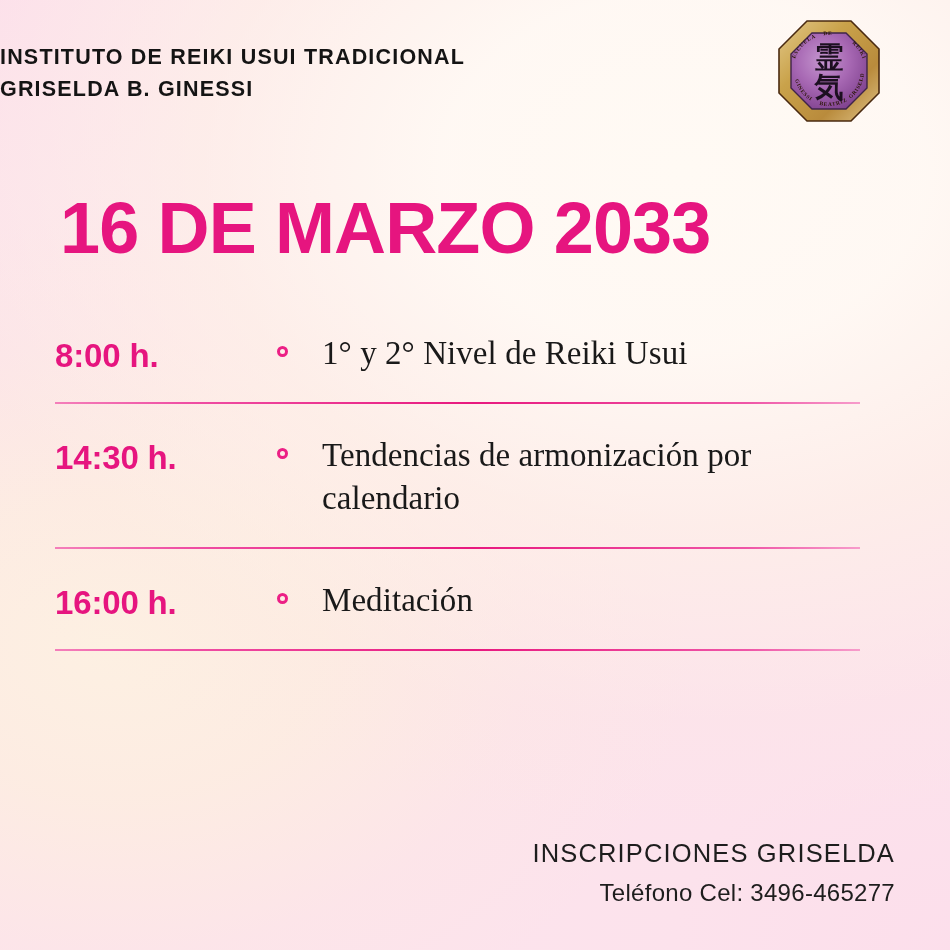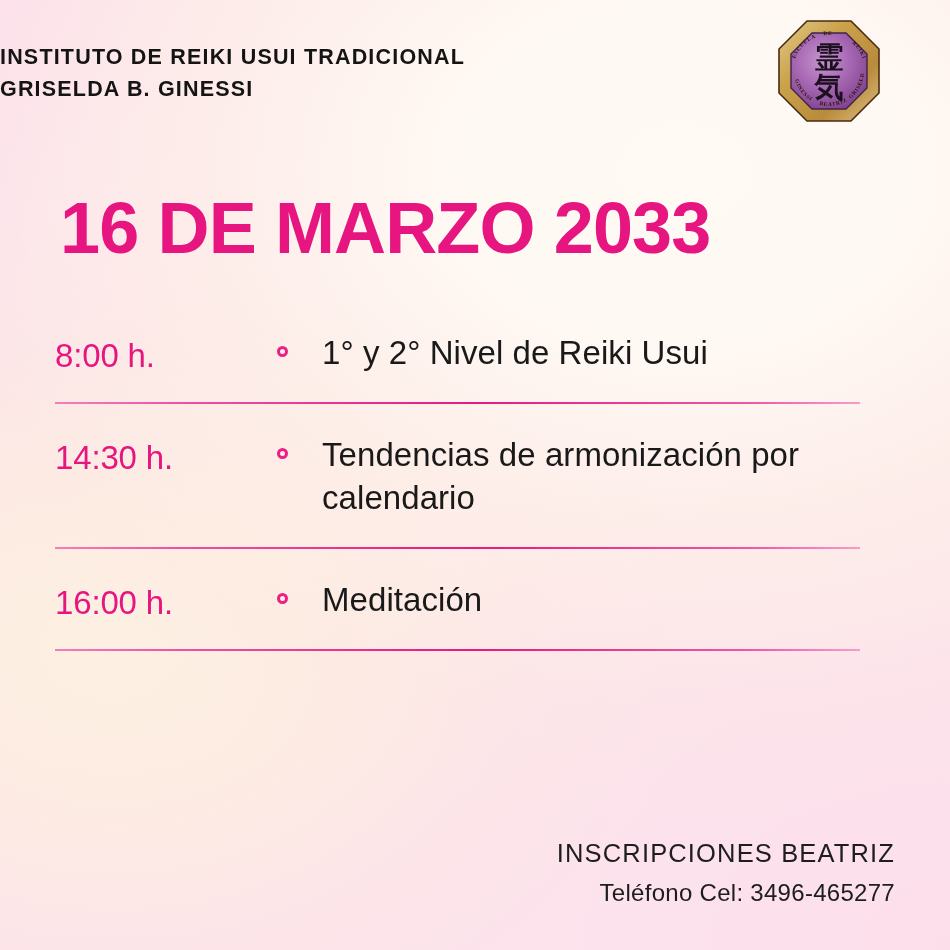--- a/index.html
+++ b/index.html
@@ -97,28 +97,29 @@
     width: 800px;
   }
   .slot {
     display: flex;
     align-items: flex-start;
   }
   .slot-time {
     flex: 0 0 222px;
     color: #e6157f;
     font-size: 33px;
-    font-weight: normal;
+    font-weight: bold;
     line-height: 1.0;
     padding-top: 7px;
     letter-spacing: -0.005em;
     white-space: nowrap;
   }
   .slot-items {
     flex: 1 1 auto;
+    font-family: Liberation Serif, serif;
   }
   .item {
     display: flex;
     align-items: flex-start;
   }
   .item + .item { margin-top: 24px; justify-content: center; }
   .bullet {
     flex: 0 0 45px;
     padding-top: 14px;
     display: flex;
@@ -280,18 +281,18 @@
             <span class="item-text">Meditación</span>
           </div>
         </div>
       </div>
       <div class="gap-above"></div>
       <div class="divider"></div>
 
     </div>
 
     <div class="footer">
-      <div class="footer-main">INSCRIPCIONES BEATRIZ</div>
+      <div class="footer-main">INSCRIPCIONES GRISELDA</div>
       <div class="footer-sub">Teléfono Cel: 3496-465277</div>
     </div>
 
   </div>
 </div>
 
 </body></html>

